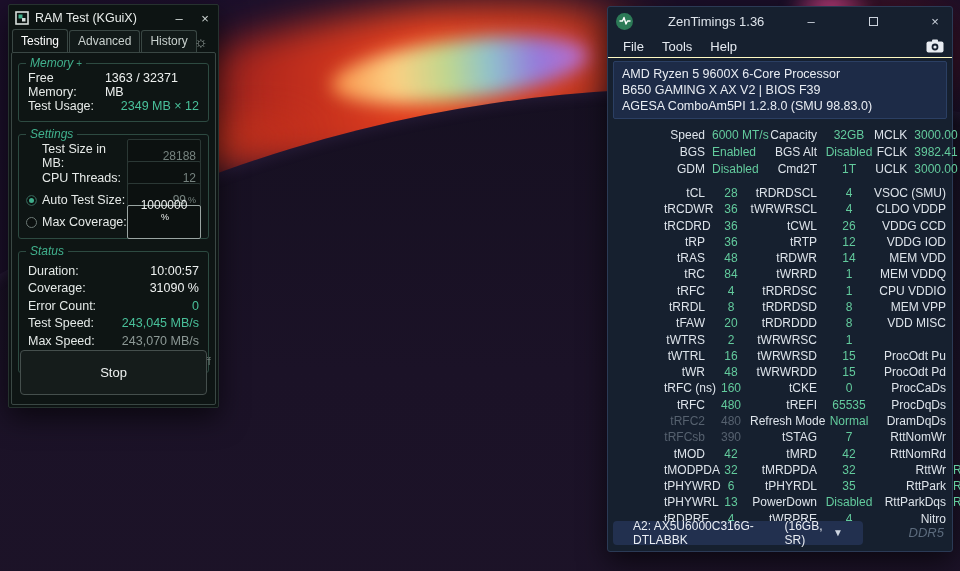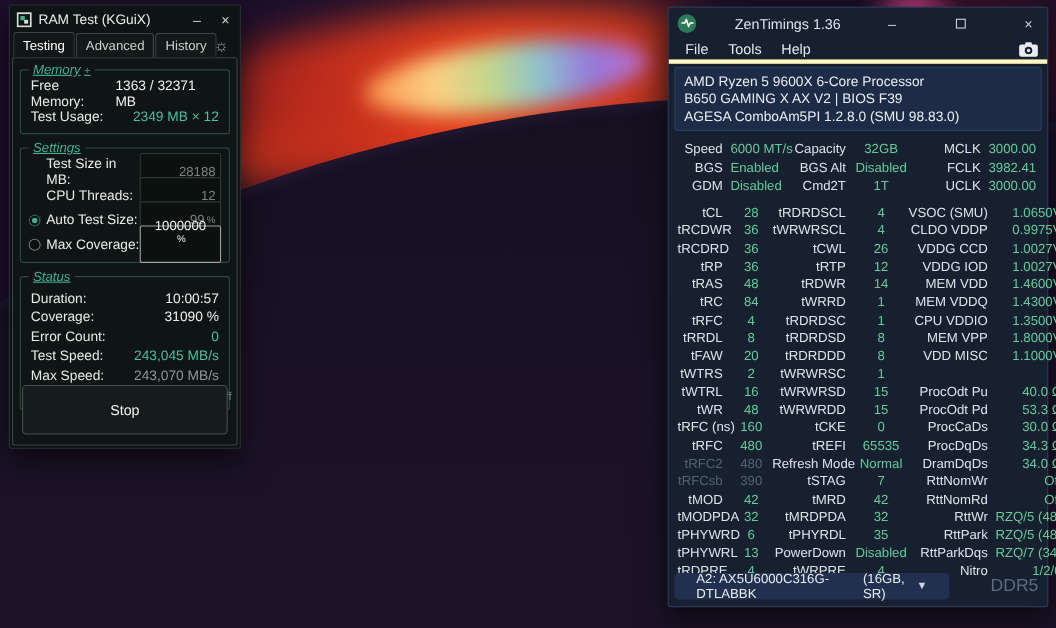--- a/index.html
+++ b/index.html
@@ -37,21 +37,21 @@
             color:#cfd6d4; font-size:13px; }
   .rt-tabs { display:flex; align-items:flex-end; height:21px; padding-left:3px; position:relative; z-index:2; }
   .rt-tab { padding:3px 8px 4px; font-size:12px; color:#c9d1ce; background:#121a19;
             border:1px solid #3a4744; border-bottom:none; border-radius:3px 3px 0 0; margin-right:1px; }
   .rt-tab.active { background:#101716; color:#ffffff; padding-top:4px; }
   .rt-sun { position:absolute; right:10px; top:29px; color:#97a29f; font-size:15px; line-height:1; z-index:3; }
   .rt-panel { position:absolute; left:2px; right:2px; top:47px; bottom:2px; background:#0e1514;
               border:1px solid #3a4744; border-radius:2px; padding:10px 6px 0; }
   .rt-group { position:relative; border:1px solid #2d4a41; border-radius:3px; margin-bottom:12px; padding:10px 7px 5px; }
   .rt-legend { position:absolute; top:-8px; left:7px; background:#0e1514; padding:0 4px;
-               color:#41b28e; font-style:italic; font-size:12px;text-decoration:underline; }
+               color:#41b28e; font-style:italic; font-size:12px; }
   .rt-legend .plus { font-style:normal; color:#3d9f80; font-size:10px; margin-left:3px; }
   .rt-row { display:flex; justify-content:space-between; align-items:center; height:21px; padding:0 2px; }
   .rt-row .lab { color:#e6eae8; }
   .val-white { color:#eef1f0; }
   .val-teal { color:#49c09a; }
   .val-dim { color:#8d9996; }
   .rt-set-row { display:flex; align-items:center; height:22px; }
   .rt-radio { width:11px; height:11px; border-radius:50%; border:1px solid #6d7a76; margin-right:5px;
               background:#0b100f; flex:0 0 auto; }
   .rt-radio.on { border-color:#2e4a44; background:#3fae8c; box-shadow:inset 0 0 0 2px #0b100f; }
@@ -72,44 +72,44 @@
   .zt { left:607px; top:6px; width:346px; height:546px; background:#16202f;
         border:1px solid #2b3a55; border-radius:3px; color:#e2e7ee; font-size:12px; }
   .zt-titlebar { height:28px; display:flex; align-items:center; padding-left:8px;gap:28px; }
   .zt-title { flex:1; margin-left:7px; font-size:13px; color:#dde3ea; }
   .zt-cap { width:34px; height:26px; display:flex; align-items:center; justify-content:center;
             color:#ccd3dd; font-size:13px; }
   .zt-maxbox { width:9px; height:9px; border:1px solid #ccd3dd; display:inline-block; }
   .zt-logo { width:17px; height:17px; border-radius:50%; background:#2c7a57; display:flex;
              align-items:center; justify-content:center; flex:0 0 auto; }
   .zt-menubar { height:23px; display:flex; align-items:center; padding-left:6px;
-                border-bottom:4px solid #fef9c3; }
+                border-bottom:1px solid #fef9c3; }
   .zt-menu-item { padding:3px 9px; font-size:13px; color:#e4e9f0; }
   .zt-camera { margin-left:auto; margin-right:8px; display:flex; align-items:center; }
   .zt-sysinfo { margin:3px 5px 0; background:#1d2b47; border:1px solid #2b3f63; border-radius:2px;
                 padding:4px 8px; }
   .zt-sysinfo div { font-size:12.5px; line-height:16px; color:#e9edf3; white-space:nowrap; }
   .zt-grid { display:grid; grid-template-columns:48px 38px 74px 50px 1fr max-content;
-             padding:0 10px 0 8px; }
+             padding:0 10px 0 8px;margin-left:48px; }
   .zt-grid span { white-space:nowrap; }
   .zt-top { margin-top:8px; }
   .zt-top span { line-height:17px; }
   .zt-timings { margin-top:7px; }
   .zt-timings span { line-height:16.28px; }
   .c-lab { text-align:right; padding-right:7px; color:#dde3ea; }
   .c-val { text-align:center; color:#63cb9d; }
   .c-val3 { text-align:right; color:#63cb9d; }
   .dim { color:#56616f !important; }
   .zt-bottom { position:absolute; left:5px; right:8px; bottom:6px; height:25px;
                display:flex; align-items:center; }
   .zt-dimm { background:#22304f; border-radius:4px; height:24px; display:flex; align-items:center;
              padding:0 20px; width:250px; color:#e9edf3; font-size:12px; }
   .zt-dimm .size { margin-left:14px; }
   .zt-dimm .caret { margin-left:auto; color:#cdd5e0; font-size:10px; }
-  .zt-ddr { margin-left:auto; color:#5c6b7d; font-size:16px; }
+  .zt-ddr { margin-left:auto; color:#5c6b7d; font-size:13px;font-style:italic; }
 </style>
 </head>
 <body>
 
 <div class="wallpaper">
   <div class="wp-corner-red"></div>
   <div class="wp-band"></div>
   <div class="wp-band2"></div>
   <div class="wp-rainbow"></div>
   <div class="wp-pink"></div>

